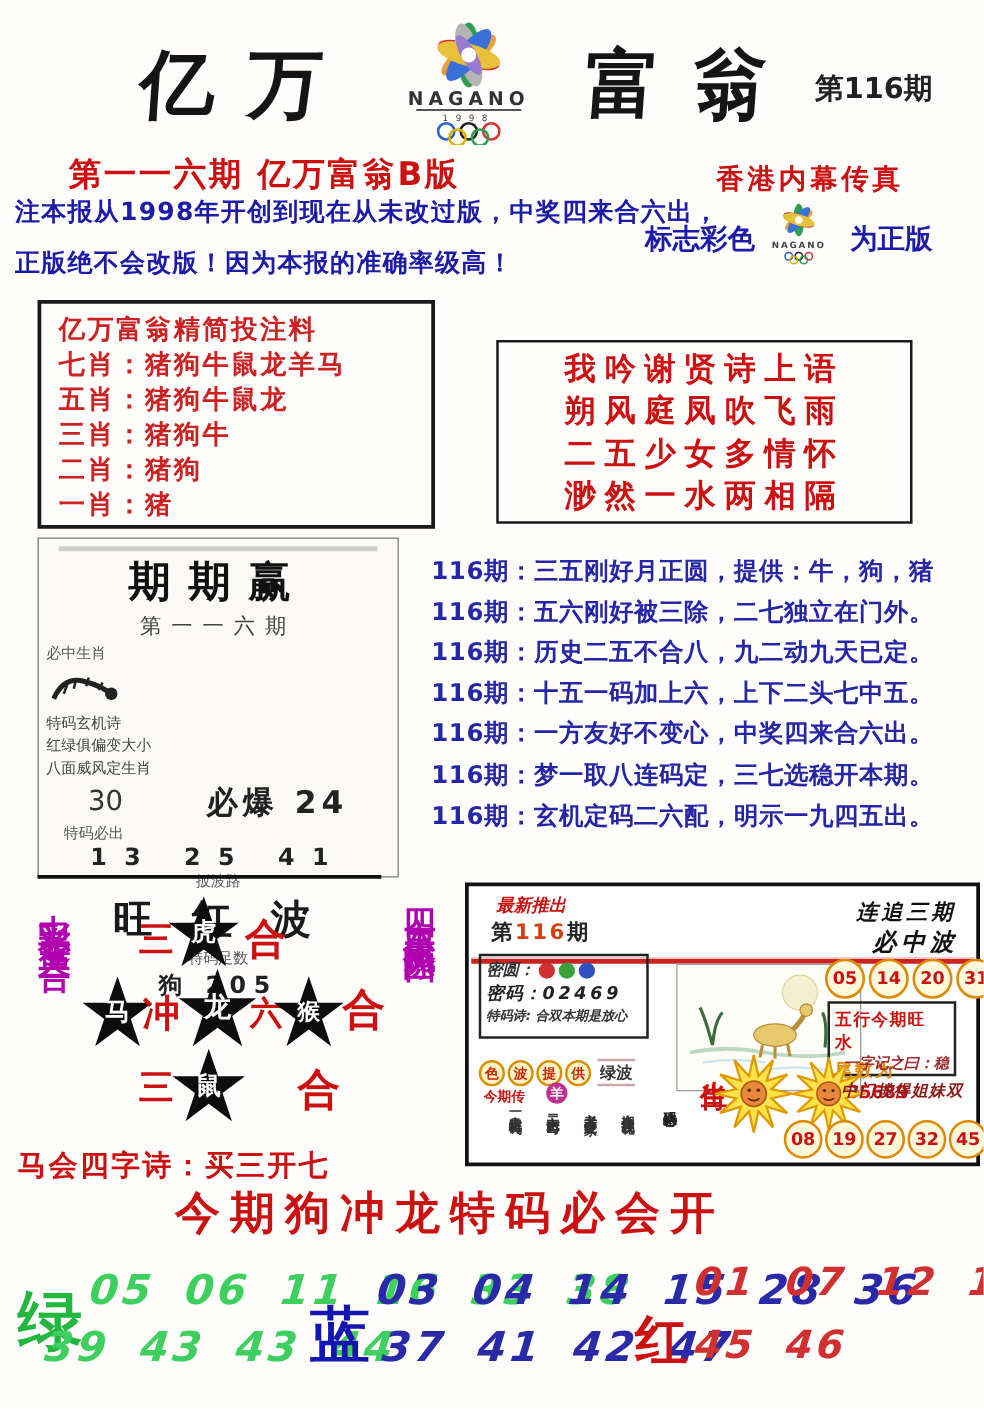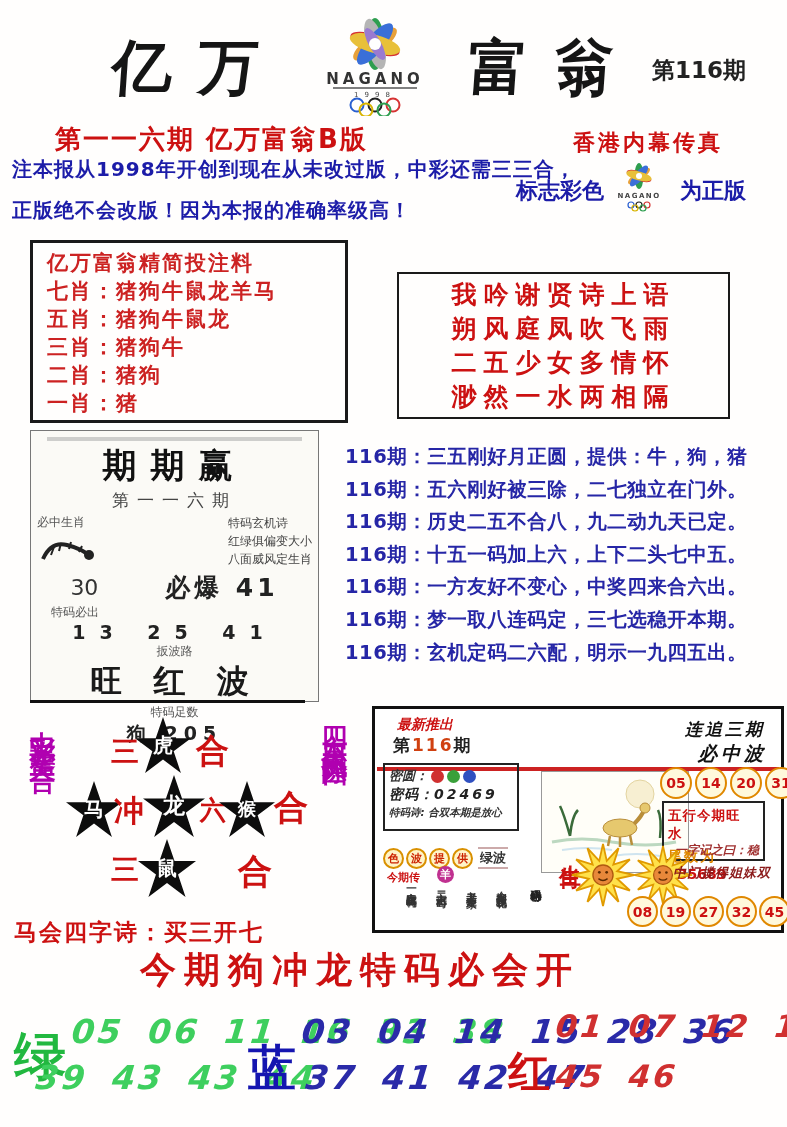--- a/index.html
+++ b/index.html
@@ -20,21 +20,21 @@
   .poembox{left:397px;top:272px;width:333px;height:147px;border:2px solid #1a1a1a;box-sizing:border-box;
            display:flex;flex-direction:column;justify-content:center;align-items:center;}
   .poembox div{font-size:25px;font-weight:bold;color:#cc1111;line-height:34px;letter-spacing:7px;}
   
   .paper{left:30px;top:430px;width:289px;height:272px;border:1px solid #777;background:#fbfaf6;
          box-sizing:border-box;padding:4px 6px;color:#333;}
   .paper .smudge{height:4px;background:#bbb;opacity:.7;margin:2px 10px;}
   .p-title{font-size:34px;font-weight:900;letter-spacing:14px;text-align:center;color:#111;
            font-family:"DejaVu Serif",serif;}
   .p-issue{font-size:17px;color:#444;text-align:center;letter-spacing:8px;}
-  .p-row{display:flex;justify-content:space-between;align-items:flex-start;margin-top:2px;}
+  .p-row{display:flex;justify-content:space-between;align-items:flex-start;margin-top:2px;flex-direction:column;}
   .p-small{font-size:12px;color:#555;}
   .p-rlines{font-size:12px;color:#444;line-height:18px;text-align:left;}
   .p-burstrow{display:flex;align-items:center;justify-content:space-around;margin-top:2px;}
   .p-30{font-size:22px;color:#333;font-weight:normal;}
   .p-burst{font-size:25px;font-weight:900;color:#222;letter-spacing:4px;}
   .p-c{text-align:center;}
   .p-nums{font-size:19px;letter-spacing:14px;color:#222;font-weight:bold;text-align:center;}
   .p-wave{font-size:32px;font-weight:900;letter-spacing:10px;text-align:center;color:#1a1a1a;
           font-family:"DejaVu Serif",serif;}
   
@@ -125,21 +125,21 @@
         <circle cx="71" cy="102" r="6.5" stroke="#d8b400"></circle>
         <circle cx="89" cy="102" r="6.5" stroke="#2e9e4f"></circle>
       </g>
     </svg>
   </div>
   <div class="abs brush" style="left:468px;top:28px;">富翁</div>
   <div class="abs issue-badge" style="left:652px;top:55px;">第116期</div>
 
   <div class="abs hkline" style="left:573px;top:128px;">香港内幕传真</div>
   <div class="abs edition" style="left:55px;top:122px;">第一一六期 亿万富翁B版</div>
-  <div class="abs note" style="left:12px;top:156px;">注本报从1998年开创到现在从未改过版，中彩还需三三合，</div>
+  <div class="abs note" style="left:12px;top:156px;">注本报从1998年开创到现在从未改过版，中奖四来合六出，</div>
   <div class="abs marklbl" style="left:516px;top:176px;">标志彩色</div>
   <div class="abs" style="left:606px;top:158px;">
     <svg width="66" height="54" viewBox="0 0 66 54">
       <g transform="translate(33,18)">
         <ellipse rx="4.5" ry="13" transform="rotate(0)" fill="#2e9e4f"></ellipse>
         <ellipse rx="4.5" ry="13" transform="rotate(55)" fill="#e8a13a"></ellipse>
         <ellipse rx="4.5" ry="13" transform="rotate(110)" fill="#d63333"></ellipse>
         <ellipse rx="4.5" ry="13" transform="rotate(220)" fill="#3a6fd8"></ellipse>
         <ellipse rx="4.5" ry="13" transform="rotate(285)" fill="#e8c03a"></ellipse>
         <circle r="3" fill="#fff"></circle>
@@ -187,21 +187,21 @@
         </svg>
       </div>
       <div class="p-rlines">
         <div>特码玄机诗</div>
         <div>红绿俱偏变大小</div>
         <div>八面威风定生肖</div>
       </div>
     </div>
     <div class="p-burstrow">
       <div class="p-30">30</div>
-      <div class="p-burst">必爆 41</div>
+      <div class="p-burst">必爆 24</div>
     </div>
     <div class="p-small" style="margin-left:14px;">特码必出</div>
     <div class="p-nums">13  25  41</div>
     <div class="p-small p-c">扳波路</div>
     <div class="p-wave">旺 红 波</div>
     <div class="p-small p-c">特码足数</div>
     <div class="p-nums" style="letter-spacing:6px;">狗 205</div>
   </div>
 
   <div class="abs itips">

